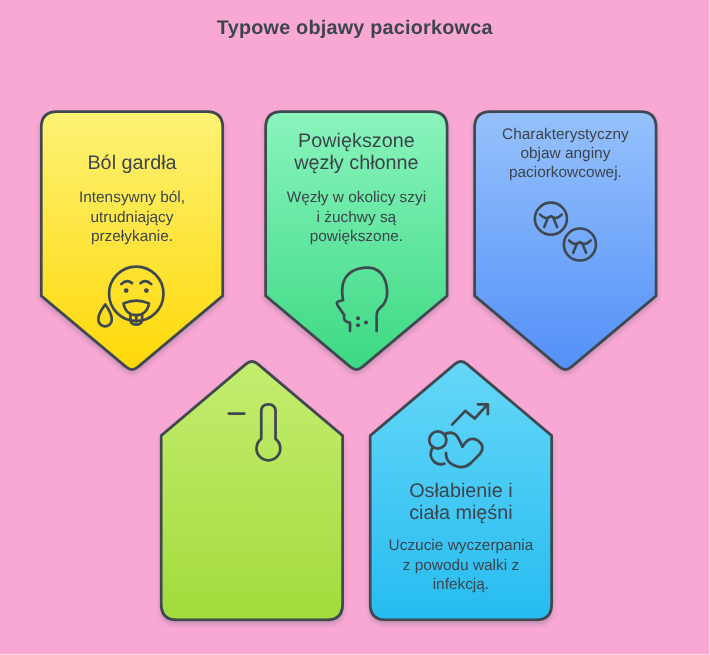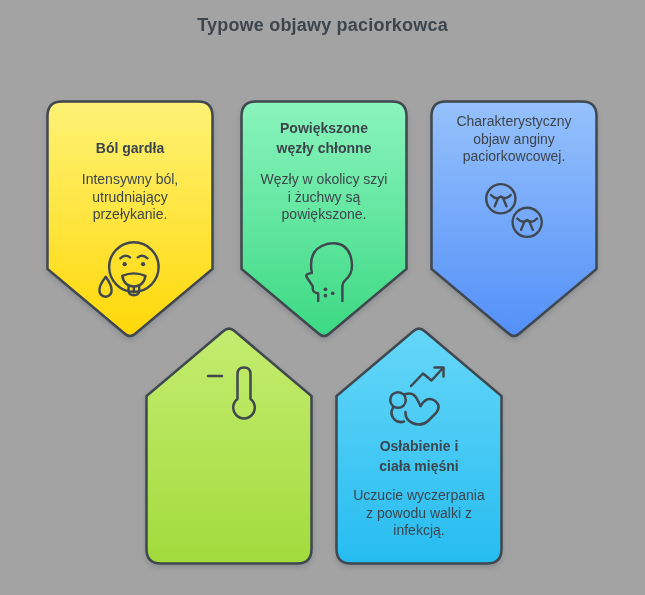--- a/index.html
+++ b/index.html
@@ -1,42 +1,42 @@
 <!DOCTYPE html>
 <html><head>
 <meta charset="utf-8">
 <style>
   html,body{margin:0;padding:0;background:#ffffff;}
-  .canvas{position:relative;width:645px;height:595px;background:#a3a3a3;
+  .canvas{position:relative;width:645px;height:595px;background:#f9a8d4;
           font-family:"Liberation Sans",sans-serif;overflow:hidden;}
   .page-title{position:absolute;top:15px;left:0;width:100%;text-align:center;
           font-size:18px;font-weight:700;color:#3d454c;letter-spacing:.2px;}
   .card{position:absolute;width:168px;}
   .card svg.shape{position:absolute;left:0;top:0;
           filter:drop-shadow(0 3px 2.5px rgba(90,100,110,.33));}
   .content{position:absolute;left:10px;right:10px;top:0;display:flex;
           flex-direction:column;align-items:center;text-align:center;color:#3d454c;}
   .title-box{height:47px;margin-top:11px;display:flex;align-items:flex-end;justify-content:center;}
-  .card-title{font-size:14px;font-weight:700;line-height:20px;white-space:pre-line;}
+  .card-title{font-size:18px;font-weight:400;line-height:20px;white-space:pre-line;}
   .card-body{font-size:14px;line-height:17.5px;margin-top:13px;white-space:pre-line;}
   .icon-box{display:flex;align-items:center;justify-content:center;}
   .top .icon-box{margin-top:12px;height:66px;}
   .bottom .icon-box{margin-top:29px;height:84px;}
   .bottom .card-body{margin-top:11px;}
   .icon *{stroke:#3f474f;fill:none;stroke-width:2.5;stroke-linecap:round;stroke-linejoin:round;}
   .icon .dot{fill:#3f474f;stroke:none;}
 </style>
 </head>
 <body>
 
 <div class="canvas">
 
   <div class="page-title">Typowe objawy paciorkowca</div>
 
-  <div class="card top" style="left:46px;top:100px;height:240px">
+  <div class="card top" style="left:36px;top:100px;height:240px">
     <svg class="shape" width="168" height="240" viewBox="0 0 168 240">
       <defs>
           <linearGradient id="g0" x1="0" y1="0" x2="0" y2="1">
         <stop offset="0" stop-color="#fdf276"></stop>
         <stop offset="1" stop-color="#ffd808"></stop>
       </linearGradient>
         </defs>
       <path d="M 16,1.5 H 152 Q 166.5,1.5 166.5,16 V 169 L 89.5,233.5 Q 84,238.5 78.5,233.5 L 1.5,169 V 16 Q 1.5,1.5 16,1.5 Z" fill="url(#g0)" stroke-width="2.5" stroke="#3f474f"></path>
     </svg>
     <div class="content">

